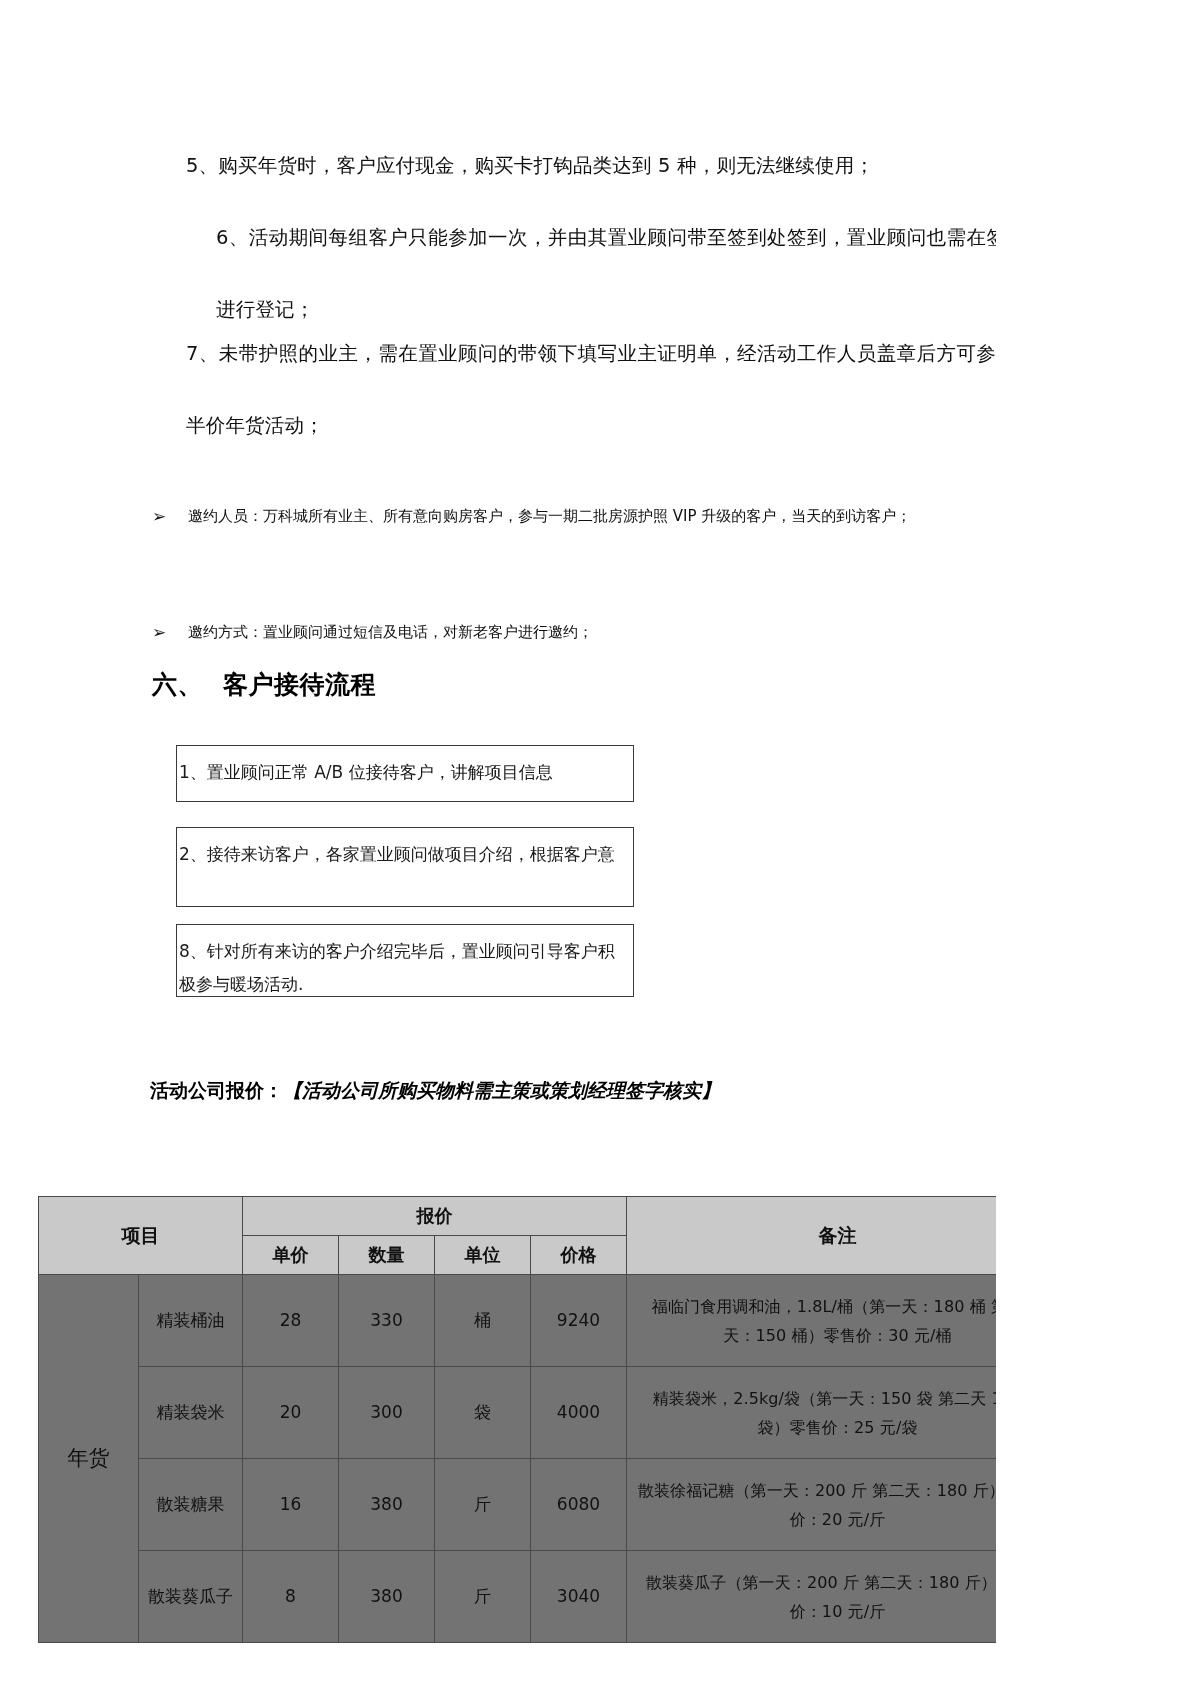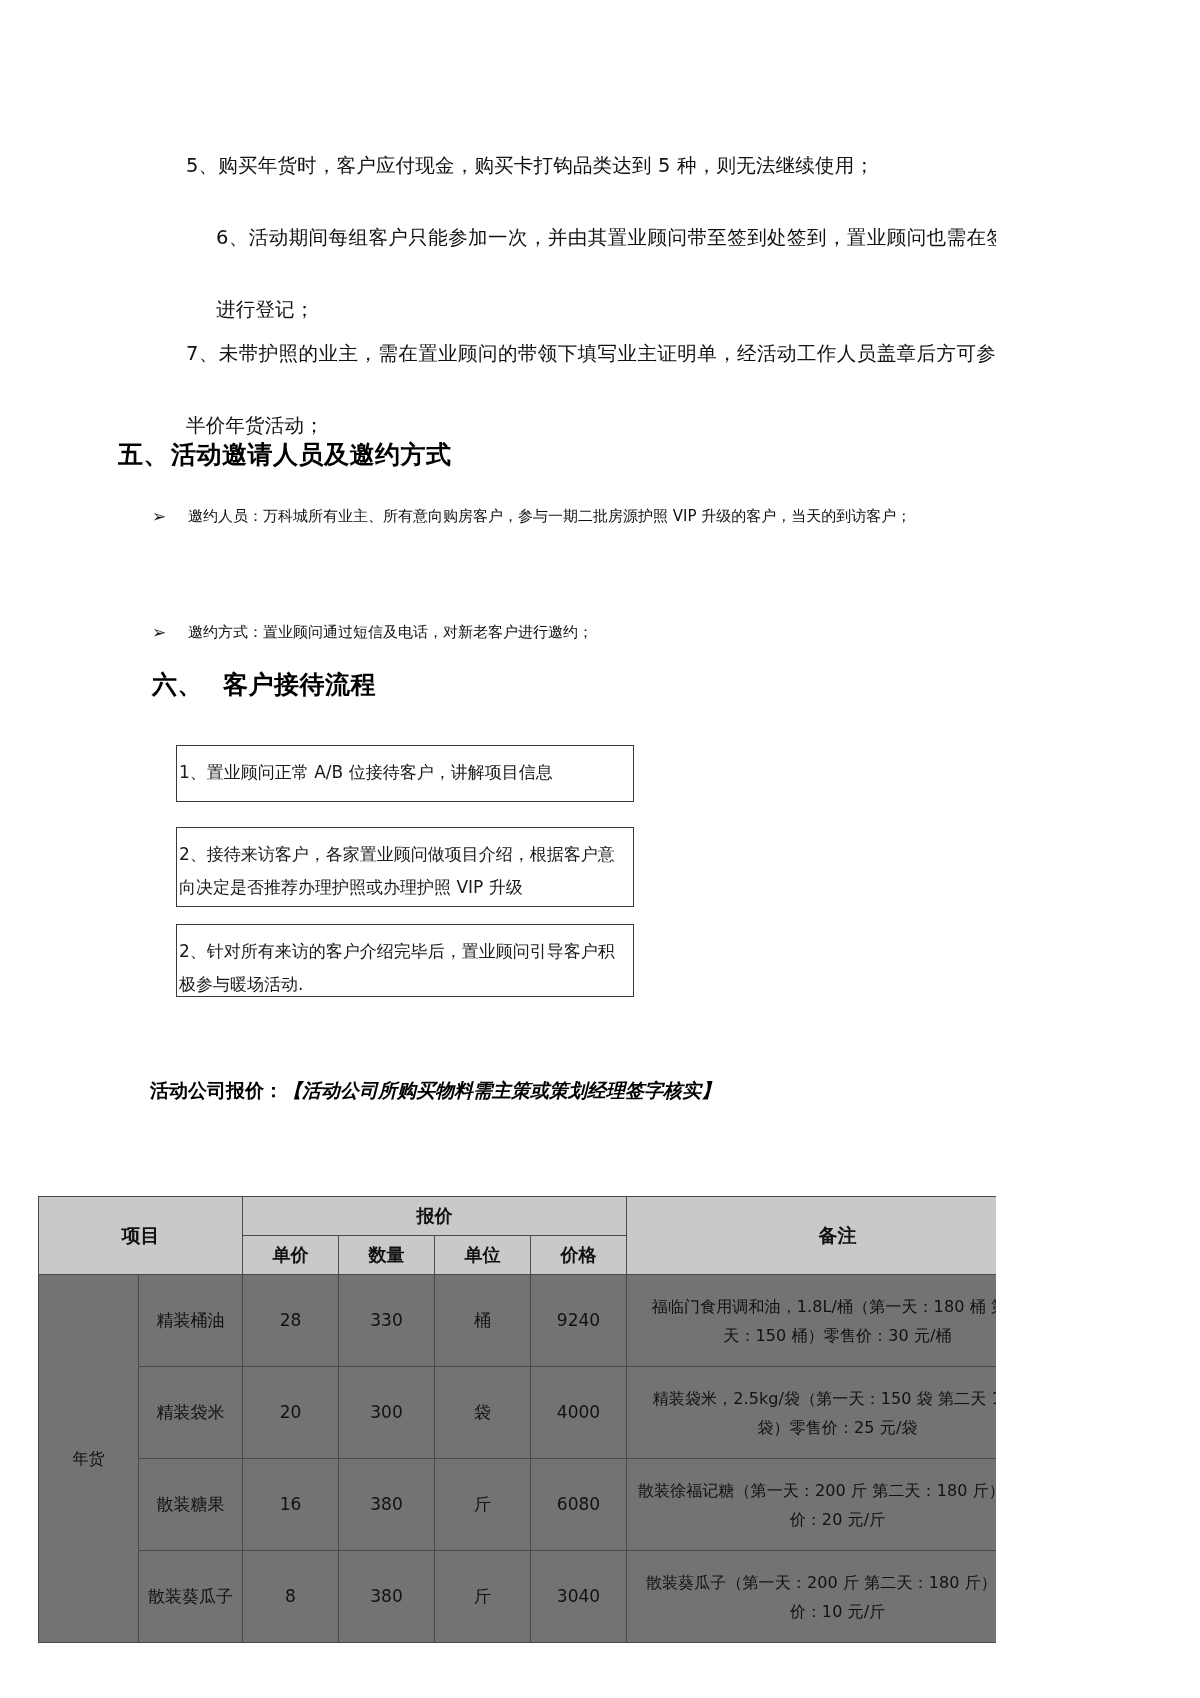--- a/index.html
+++ b/index.html
@@ -141,21 +141,21 @@
     height: 38px;
     font-size: 18px;
   }
   #budget-table tbody td {
     font-size: 17px;
     font-weight: 500;
     height: 59px;
     line-height: 29px;
   }
   #budget-table tbody td.cat {
-    font-size: 16px;
+    font-size: 21px;
   }
   #budget-table tbody td.remark {
     font-size: 16px;
     line-height: 29px;
     text-align: center;
     padding: 16px 9px;
     letter-spacing: 0.1px;
   }
   .col-cat   { width: 100px; }
   .col-item  { width: 104px; }
@@ -175,23 +175,20 @@
   </div>
 
   <div class="body-block" style="top:202px;margin-left:30px;">
     <p class="para">6、活动期间每组客户只能参加一次，并由其置业顾问带至签到处签到，置业顾问也需在签字栏进行登记；</p>
   </div>
 
   <div class="body-block" style="top:318px;">
     <p class="para">7、未带护照的业主，需在置业顾问的带领下填写业主证明单，经活动工作人员盖章后方可参与半价年货活动；</p>
   </div>
 
-  <div class="h-sec" style="left:118px; top:438px;">
-    <span class="num">五、</span><span>活动邀请人员及邀约方式</span>
-  </div>
 
   <div class="bullet-row" style="top:480px;">
     <span class="bullet-mark">➢</span>
     <span class="bullet-text">邀约人员：万科城所有业主、所有意向购房客户，参与一期二批房源护照 VIP 升级的客户，当天的到访客户；</span>
   </div>
 
   <div class="bullet-row" style="top:596px;">
     <span class="bullet-mark">➢</span>
     <span class="bullet-text">邀约方式：置业顾问通过短信及电话，对新老客户进行邀约；</span>
   </div>
@@ -199,25 +196,24 @@
   <div class="h-sec indent-wide" style="left:152px; top:668px;">
     <span class="num">六、</span><span>客户接待流程</span>
   </div>
 
   <div class="flow-box" style="left:176px; top:745px; width:458px; height:57px;">
     <p>1、置业顾问正常 A/B 位接待客户，讲解项目信息</p>
   </div>
 
   <div class="flow-box" style="left:176px; top:827px; width:458px; height:80px;">
     <p>2、接待来访客户，各家置业顾问做项目介绍，根据客户意</p>
-    <p>向决定是否推荐办理护照或办理护照 VIP 升级</p>
   </div>
 
   <div class="flow-box" style="left:176px; top:924px; width:458px; height:73px;">
-    <p>2、针对所有来访的客户介绍完毕后，置业顾问引导客户积</p>
+    <p>8、针对所有来访的客户介绍完毕后，置业顾问引导客户积</p>
     <p>极参与暖场活动.</p>
   </div>
 
 
   <div class="quote-line" style="left:150px; top:1078px;">
     <span>活动公司报价：</span><span class="ital">【活动公司所购买物料需主策或策划经理签字核实】</span>
   </div>
 
   <table id="budget-table">
     <colgroup>

